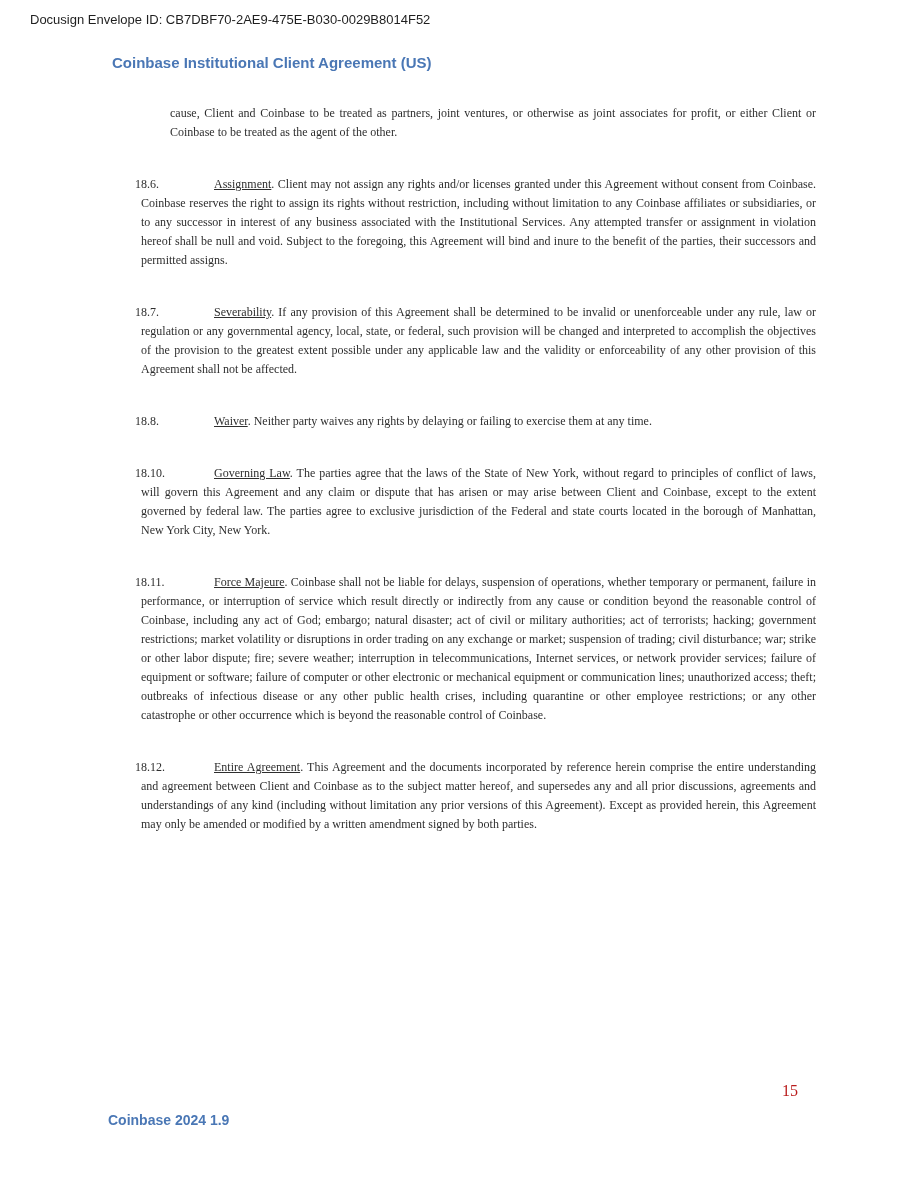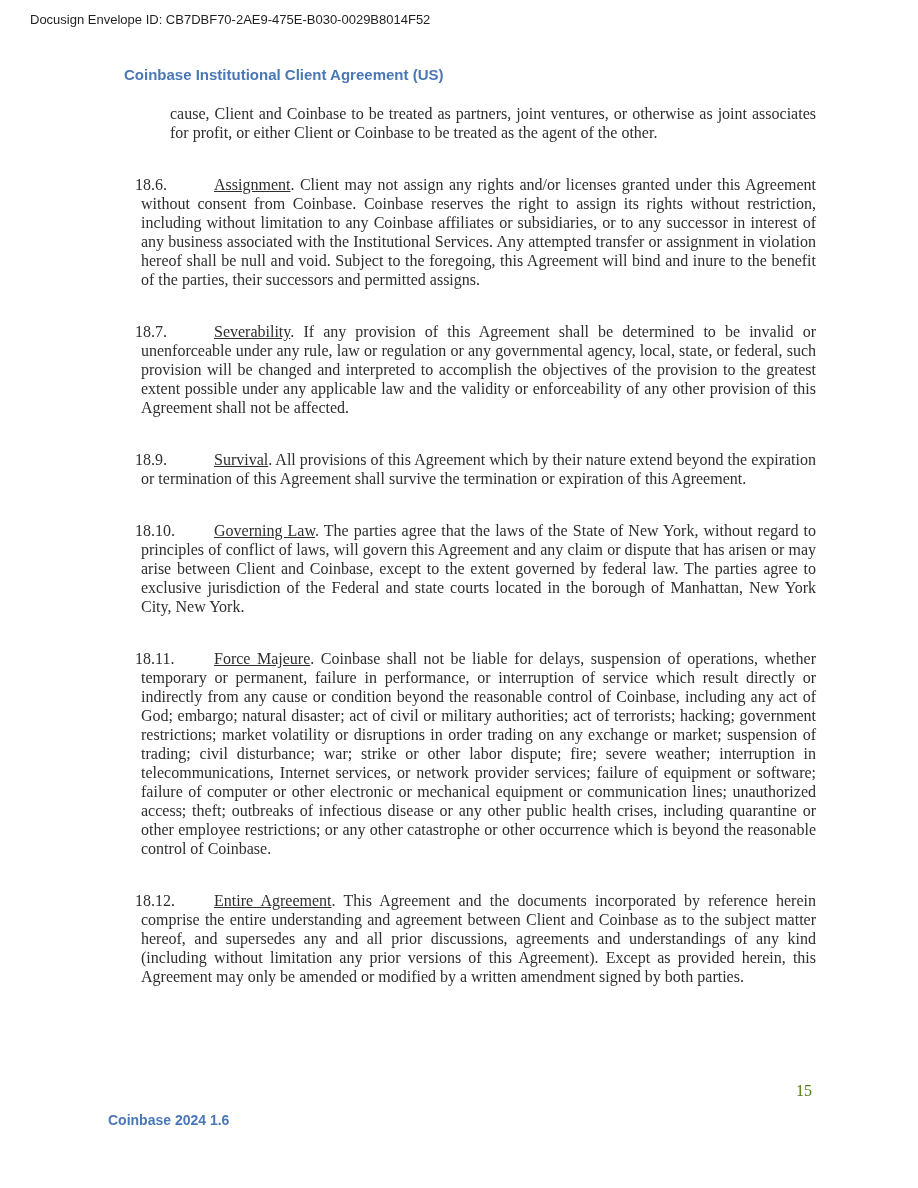--- a/index.html
+++ b/index.html
@@ -19,34 +19,34 @@
     top: 12px;
     font-family: "Liberation Sans", sans-serif;
     font-size: 13px;
     color: #1f1f1f;
     white-space: nowrap;
   }
   .title {
     position: absolute;
     left: 108px;
     top: 50px;
-    margin: 16px;
+    margin: 4px;
     font-family: "Liberation Sans", sans-serif;
     font-size: 15px;
     font-weight: bold;
     color: var(--accent, #4a77b5);
     white-space: nowrap;
   }
   .content {
     position: absolute;
     left: 135px;
     top: 104px;
     width: 681px;
     text-align: justify;
-    font-size: 16px;
+    font-size: 12px;
     line-height: 19px;
   }
   .intro {
     margin: 0 0 17px 0;
     padding-left: 35px;
   }
   .section {
     margin: 0 0 17px 0;
     padding-left: 6px;
     text-indent: -6px;
@@ -54,23 +54,23 @@
   .num {
     display: inline-block;
     width: 79px;
     text-indent: 0;
     margin-top: 16px;
   }
   .head { text-decoration: underline; }
   .page-number {
     position: absolute;
     top: 1082px;
-    right: 90px;
+    right: 104px;
     font-size: 16px;
-    color: #4d7c0f;
+    color: #b91c1c;
   }
   .footer-version {
     position: absolute;
     left: 108px;
     top: 1112px;
     font-family: "Liberation Sans", sans-serif;
     font-size: 14px;
     font-weight: bold;
     color: var(--accent, #4a77b5);
     white-space: nowrap;
@@ -85,29 +85,29 @@
 
   <h1 class="title">Coinbase Institutional Client Agreement (US)</h1>
 
   <div class="content">
     <p class="intro">cause, Client and Coinbase to be treated as partners, joint ventures, or otherwise as joint associates for profit, or either Client or Coinbase to be treated as the agent of the other.</p>
     <div id="sections">
   <p class="section"><span class="num">18.6.</span><span class="head">Assignment</span><span class="body-text">. Client may not assign any rights and/or licenses granted under this Agreement without consent from Coinbase. Coinbase reserves the right to assign its rights without restriction, including without limitation to any Coinbase affiliates or subsidiaries, or to any successor in interest of any business associated with the Institutional Services. Any attempted transfer or assignment in violation hereof shall be null and void. Subject to the foregoing, this Agreement will bind and inure to the benefit of the parties, their successors and permitted assigns.</span></p>
 
   <p class="section"><span class="num">18.7.</span><span class="head">Severability</span><span class="body-text">. If any provision of this Agreement shall be determined to be invalid or unenforceable under any rule, law or regulation or any governmental agency, local, state, or federal, such provision will be changed and interpreted to accomplish the objectives of the provision to the greatest extent possible under any applicable law and the validity or enforceability of any other provision of this Agreement shall not be affected.</span></p>
 
+  <p class="section"><span class="num">18.8.</span><span class="head">Waiver</span><span class="body-text">. Neither party waives any rights by delaying or failing to exercise them at any time.</span></p>
 
-  <p class="section"><span class="num">18.9.</span><span class="head">Survival</span><span class="body-text">. All provisions of this Agreement which by their nature extend beyond the expiration or termination of this Agreement shall survive the termination or expiration of this Agreement.</span></p>
 
   <p class="section"><span class="num">18.10.</span><span class="head">Governing Law</span><span class="body-text">. The parties agree that the laws of the State of New York, without regard to principles of conflict of laws, will govern this Agreement and any claim or dispute that has arisen or may arise between Client and Coinbase, except to the extent governed by federal law. The parties agree to exclusive jurisdiction of the Federal and state courts located in the borough of Manhattan, New York City, New York.</span></p>
 
   <p class="section"><span class="num">18.11.</span><span class="head">Force Majeure</span><span class="body-text">. Coinbase shall not be liable for delays, suspension of operations, whether temporary or permanent, failure in performance, or interruption of service which result directly or indirectly from any cause or condition beyond the reasonable control of Coinbase, including any act of God; embargo; natural disaster; act of civil or military authorities; act of terrorists; hacking; government restrictions; market volatility or disruptions in order trading on any exchange or market; suspension of trading; civil disturbance; war; strike or other labor dispute; fire; severe weather; interruption in telecommunications, Internet services, or network provider services; failure of equipment or software; failure of computer or other electronic or mechanical equipment or communication lines; unauthorized access; theft; outbreaks of infectious disease or any other public health crises, including quarantine or other employee restrictions; or any other catastrophe or other occurrence which is beyond the reasonable control of  Coinbase.</span></p>
 
   <p class="section"><span class="num">18.12.</span><span class="head">Entire Agreement</span><span class="body-text">. This Agreement and the documents incorporated by reference herein comprise the entire understanding and agreement between Client and Coinbase as to the subject matter hereof, and supersedes any and all prior discussions, agreements and understandings of any kind (including without limitation any prior versions of this Agreement). Except as provided herein, this Agreement may only be amended or modified by a written amendment signed by both parties.</span></p>
 
 </div>
   </div>
 
   <div class="page-number">15</div>
 
-  <div class="footer-version">Coinbase 2024 1.6</div>
+  <div class="footer-version">Coinbase 2024 1.9</div>
 
 </div>
 
 </body></html>

